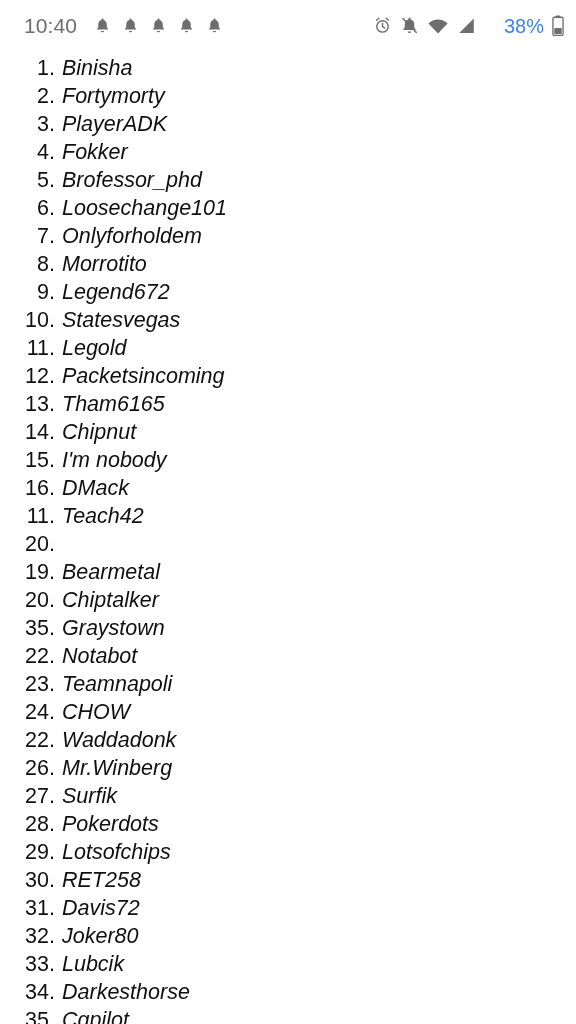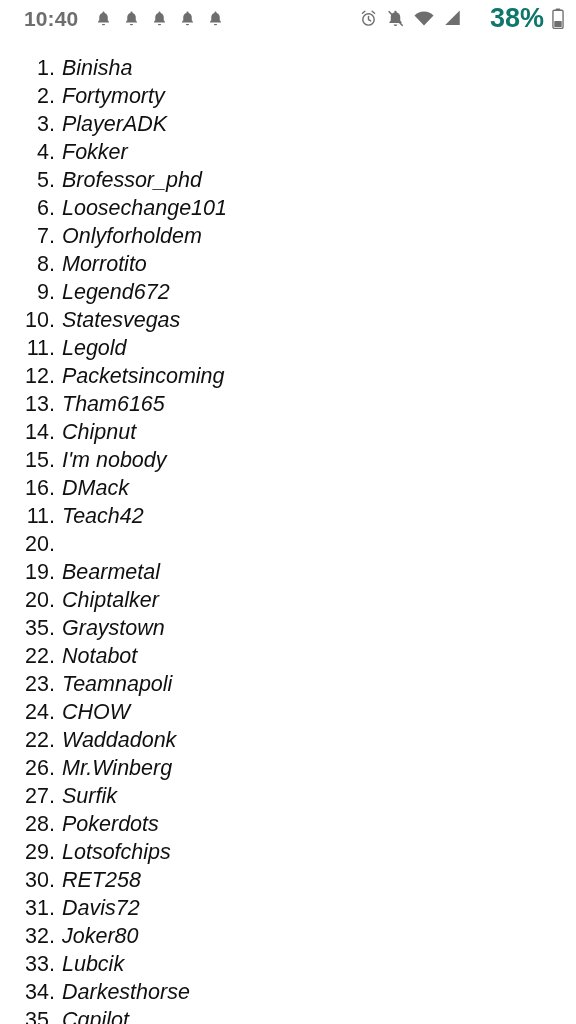--- a/index.html
+++ b/index.html
@@ -8,25 +8,24 @@
     background:#ffffff;
     font-family:"Liberation Sans", sans-serif;
     overflow:hidden;
   }
 
   
   #status-bar {
     height:36px;
     width:100%;
     display:flex;
-    align-items:center;
+    align-items:flex-end;
     padding:0 12px 0 24px;
     background:#ffffff;
     color:#707070;
-    font-weight:bold;
   }
   #status-left {
     display:flex;
     align-items:center;
     gap:11px;
   }
   #status-clock {
     font-size:21px;
     color:#6e6e6e;
     letter-spacing:0.1px;
@@ -39,22 +38,22 @@
     align-items:center;
     gap:8px;
   }
   .sb-icon {
     display:inline-flex;
     align-items:center;
     justify-content:center;
     line-height:0;
   }
   #battery-pct {
-    font-size:27px;
-    color:#0f766e;
+    font-size:20px;
+    color:#3b82f6;
     line-height:1;
     margin-left:20px;
   }
 
   
   #player-list {
     list-style:none;
     padding:18px 0 0 0;
     margin:0;
   }

